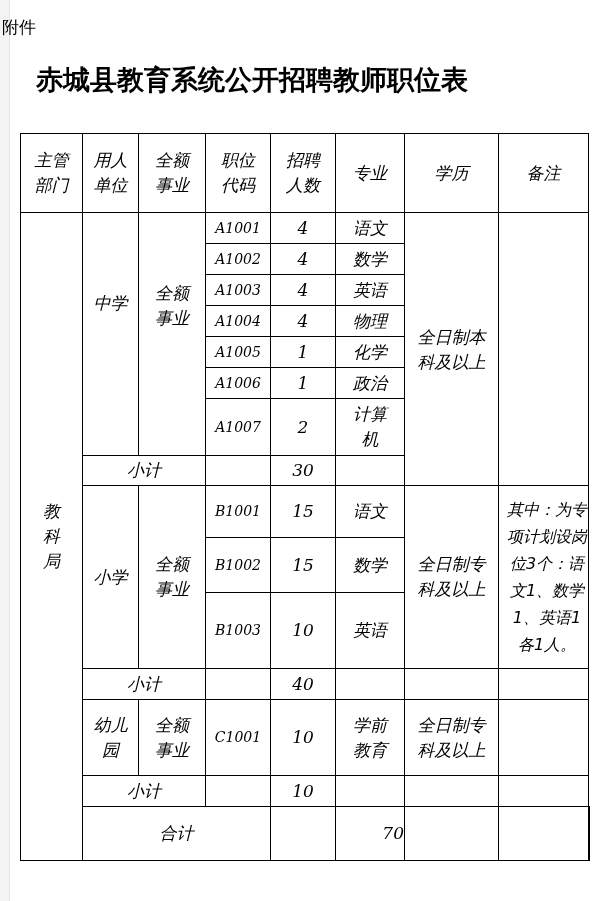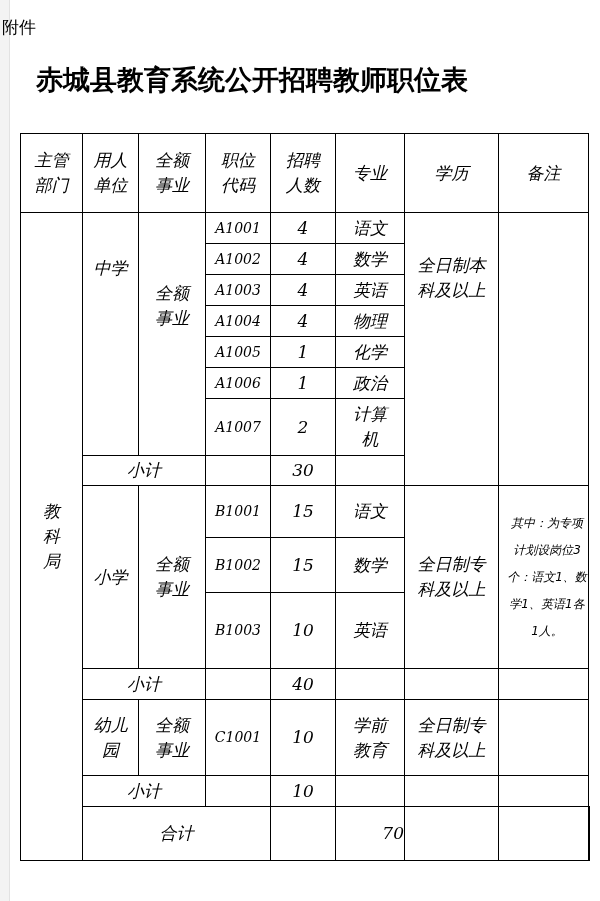--- a/index.html
+++ b/index.html
@@ -24,21 +24,21 @@
       border-collapse: collapse; table-layout: fixed;
       font-size: 17px;
       font-style: italic;
     }
     table.jobs td {
       border: 1.5px solid #000; text-align: center; vertical-align: middle;
       padding: 0; line-height: 25px; overflow: hidden;
     }
     .code { font-family: "DejaVu Serif", "Liberation Serif", serif; font-size: 14px; margin-top: 12px; }
     .num { font-family: "DejaVu Serif", "Liberation Serif", serif; font-size: 17px; }
-    .remark { text-align: center; padding-left: 7px !important; line-height: 27px !important; font-size: 12px; }
+    .remark { text-align: center; padding-left: 7px !important; line-height: 27px !important; font-size: 16px; }
     .edu { font-size: 17px; }
     .stack { display: inline-block; width: 2.2em; word-break: break-all; line-height: 25px; }
     .stack1 { display: inline-block; width: 1.1em; word-break: break-all; line-height: 25px; }
   </style>
 </head>
 <body>
 
 <div class="gutter"></div>
 <div class="attach-label">附件</div>
 <div class="doc-title">赤城县教育系统公开招聘教师职位表</div>
@@ -62,26 +62,26 @@
     <td><span class="stack">全额事业</span></td>
     <td><span class="stack">职位代码</span></td>
     <td><span class="stack">招聘人数</span></td>
     <td>专业</td>
     <td>学历</td>
     <td>备注</td>
   </tr>
 
   <tr style="height:31px">
     <td rowspan="17"><span class="stack1">教科局</span></td>
-    <td rowspan="7" style="vertical-align:top;padding-top:43px">中学</td>
+    <td rowspan="7" style="vertical-align:top;padding-top:78px">中学</td>
     <td rowspan="7" style="vertical-align:top;padding-top:68px"><span class="stack">全额事业</span></td>
     <td class="code">A1001</td>
     <td class="num">4</td>
     <td>语文</td>
-    <td rowspan="8" class="edu" style="vertical-align:top;padding-top:40px"><span style="display:inline-block;width:4.4em;word-break:break-all">全日制本科及以上</span></td>
+    <td rowspan="8" class="edu" style="vertical-align:top;padding-top:112px"><span style="display:inline-block;width:4.4em;word-break:break-all">全日制本科及以上</span></td>
     <td rowspan="8"></td>
   </tr>
   <tr style="height:31px">
     <td class="code">A1002</td>
     <td class="num">4</td>
     <td>数学</td>
   </tr>
   <tr style="height:31px">
     <td class="code">A1003</td>
     <td class="num">4</td>

